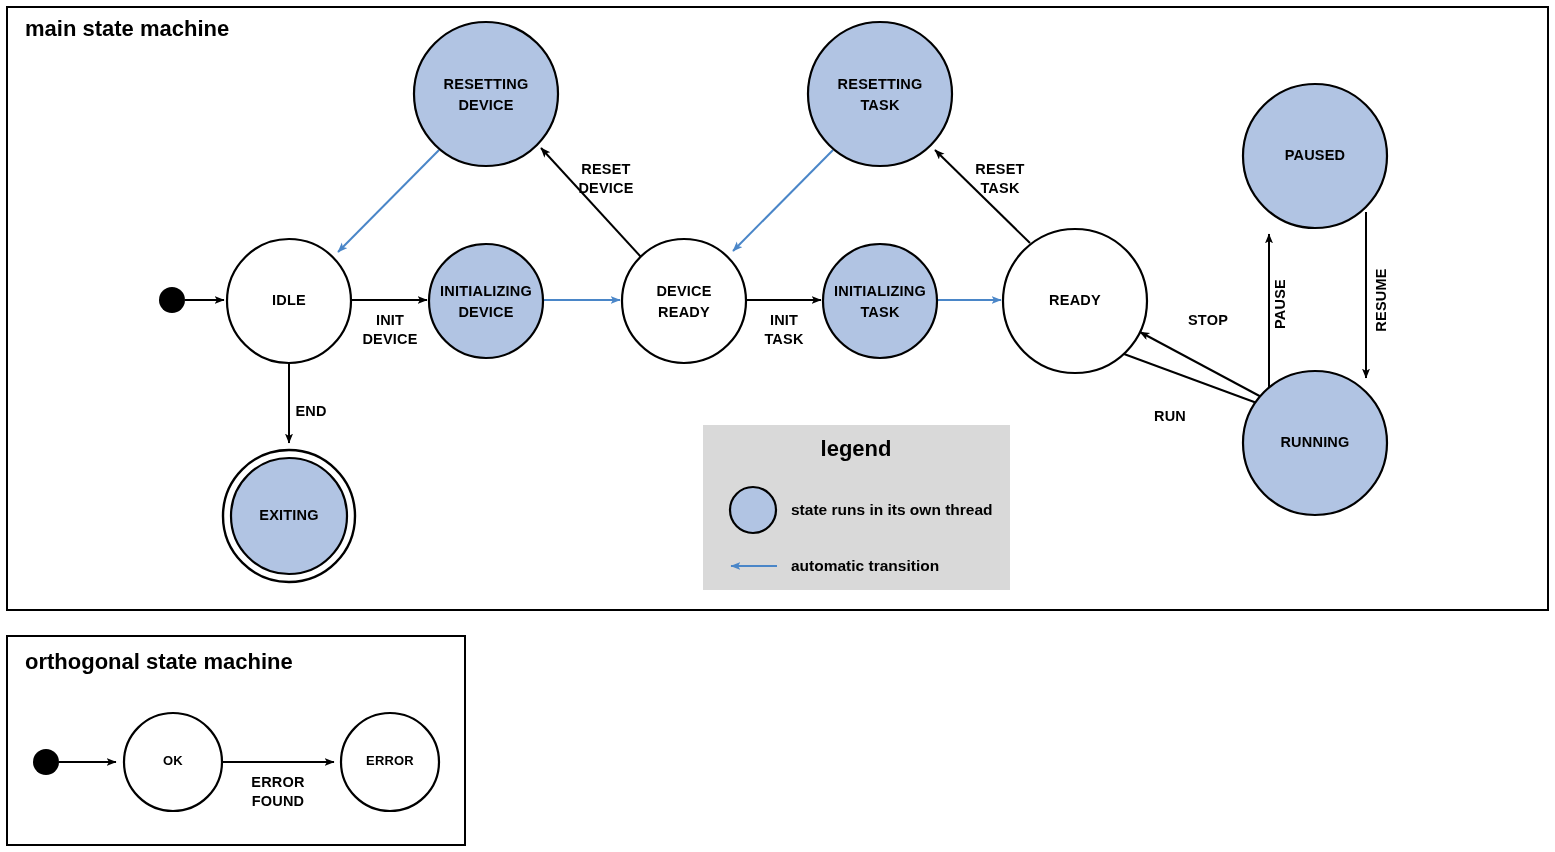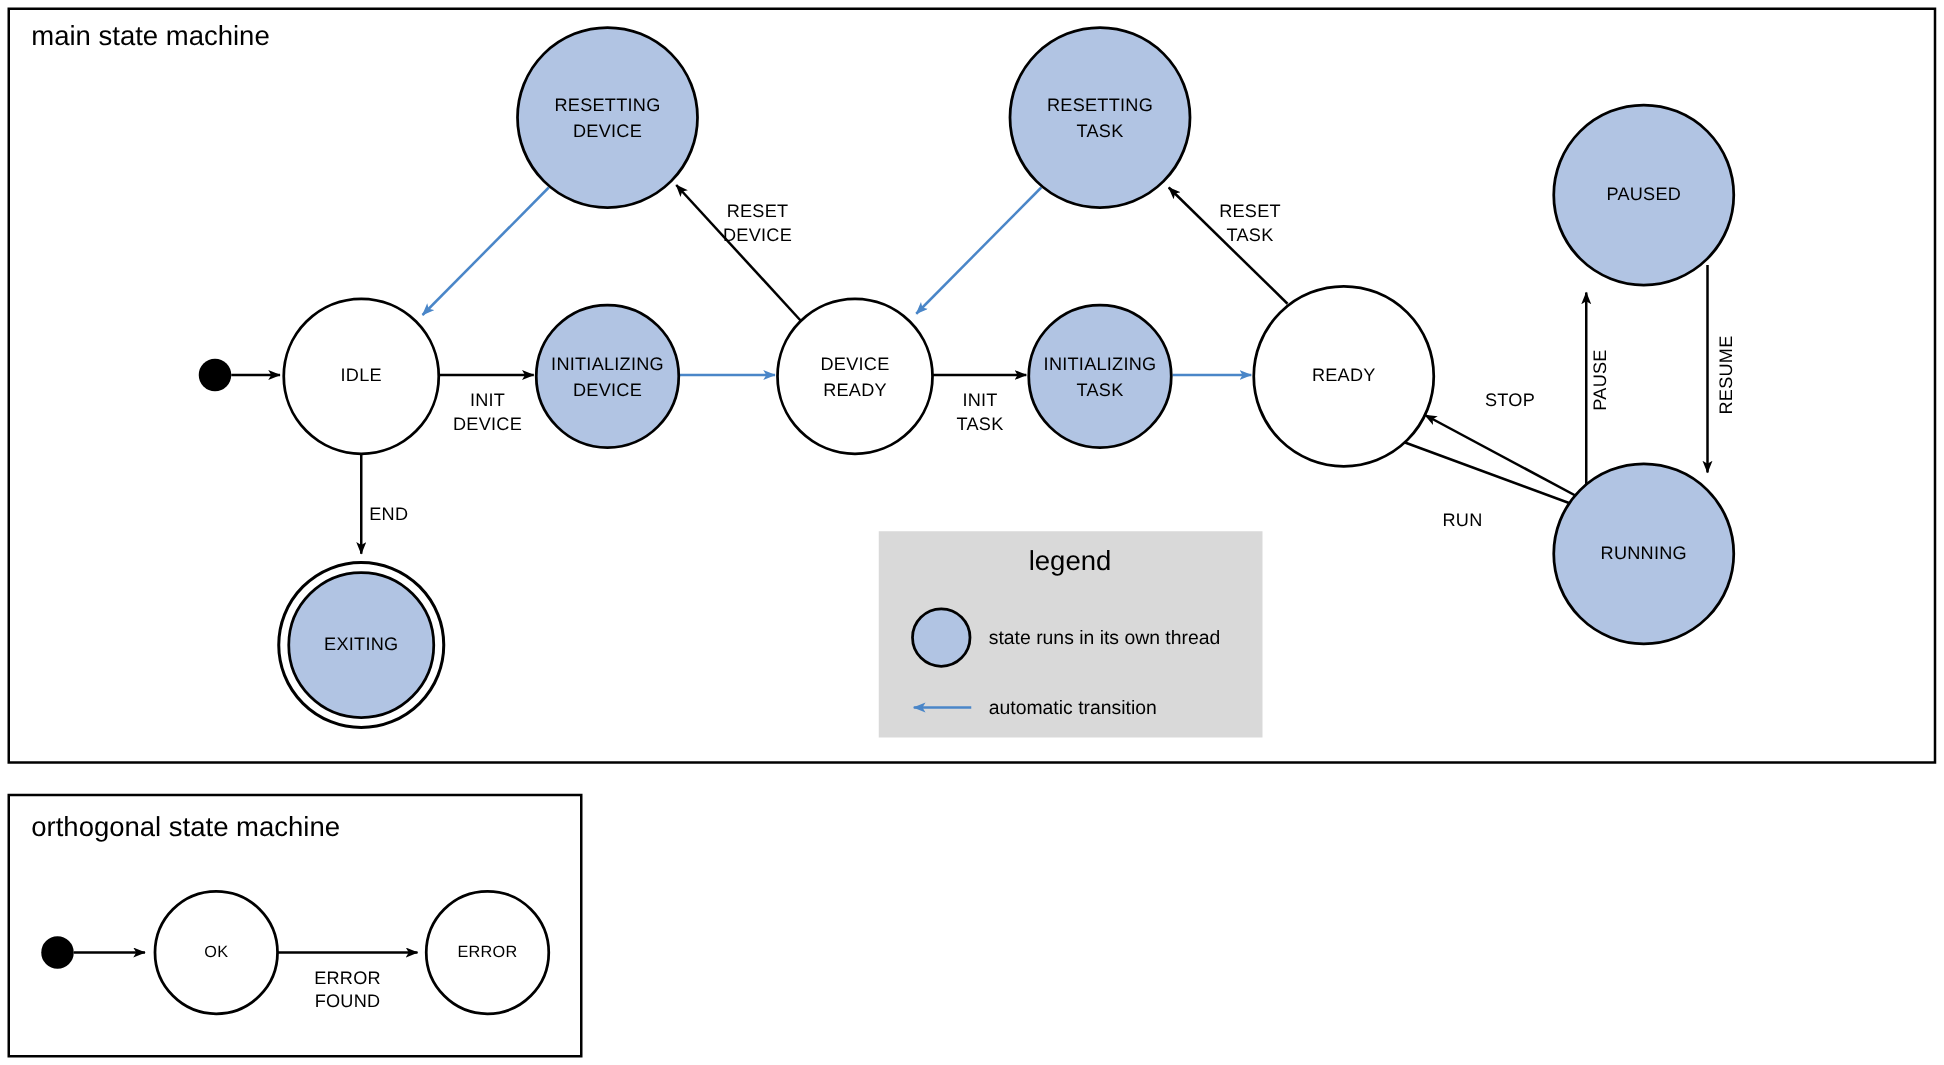--- a/index.html
+++ b/index.html
@@ -1,17 +1,17 @@
 <!DOCTYPE html>
 <html><head>
 <meta charset="utf-8">
 <style>
   html,body{margin:0;padding:0;background:#ffffff;}
   body{width:1555px;height:852px;font-family:"Liberation Sans",sans-serif;overflow:hidden;}
-  #stage{position:relative;width:1544px;height:852px;}
+  #stage{position:relative;width:1544px;height:852px;font-weight:bold;}
   svg#diagram{position:absolute;left:0;top:0;width:1555px;height:852px;display:block;}
   .frame{fill:none;stroke:#000000;stroke-width:2;}
   .state-circle{fill:#ffffff;stroke:#000000;stroke-width:2.2;}
   .state-circle.threaded{fill:#b1c4e3;}
   .final-outer{fill:#ffffff;stroke:#000000;stroke-width:2.4;}
   .edge{stroke:#000000;stroke-width:2;fill:none;}
   .edge.auto{stroke:#4a86c8;stroke-width:2;}
   .initial-dot{fill:#000000;}
   .legend-box{fill:#d9d9d9;stroke:none;}
   .legend-circle{fill:#b1c4e3;stroke:#000000;stroke-width:2.2;}

